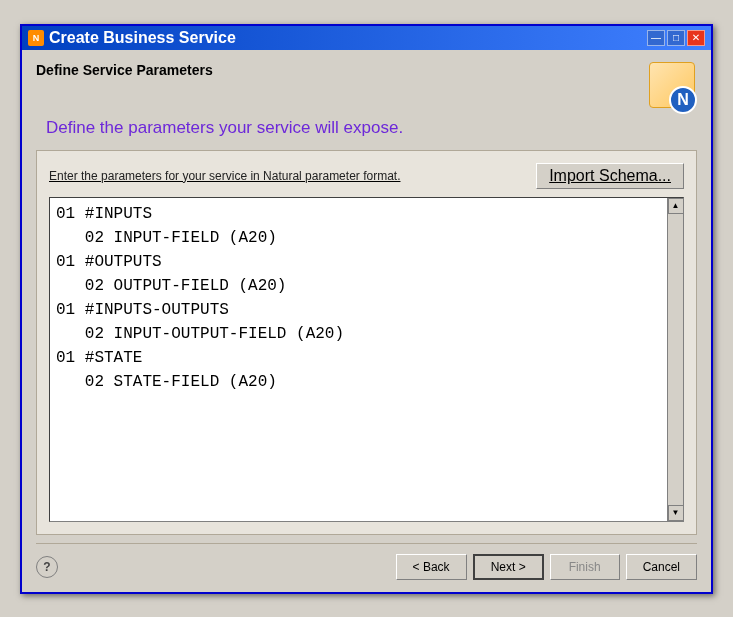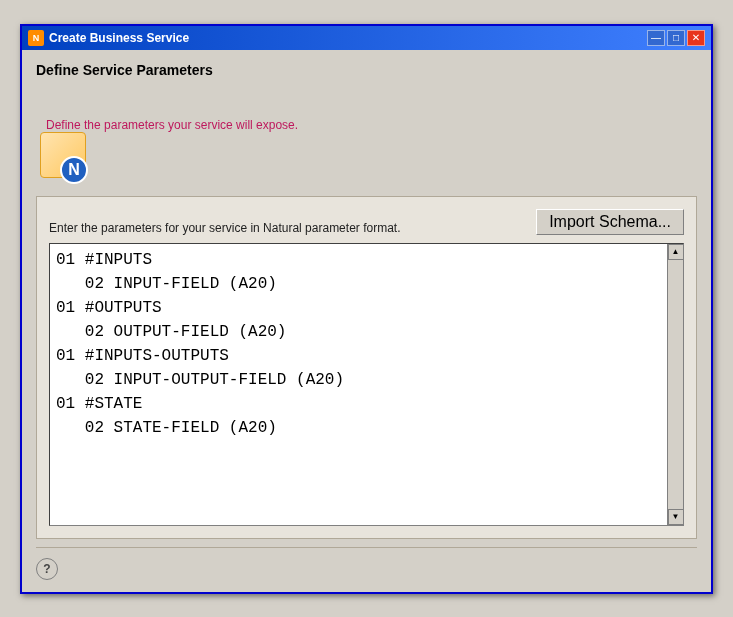--- a/index.html
+++ b/index.html
@@ -43,21 +43,21 @@
       background: #ff8c00;
       border-radius: 2px;
       display: flex;
       align-items: center;
       justify-content: center;
       font-size: 9px;
       color: white;
       font-weight: bold;
     }
     .titlebar-title {
-      font-size: 12px;
+      font-size: 16px;
       font-weight: bold;
     }
     .titlebar-controls {
       display: flex;
       gap: 2px;
     }
     .titlebar-btn {
       width: 18px;
       height: 16px;
       display: flex;
@@ -76,31 +76,30 @@
       display: flex;
       flex-direction: column;
       background: #d4d0c8;
       padding: 12px 14px;
     }
     .header-section {
       display: flex;
       align-items: flex-start;
       justify-content: space-between;
       margin-bottom: 12px;
-      flex-direction: column;
     }
     .header-text h2 {
       font-size: 14px;
       font-weight: bold;
       color: #000;
       margin-bottom: 4px;
     }
     .header-text p {
-      font-size: 12px;
-      color: #be185d;
+      font-size: 17px;
+      color: #6d28d9;
       margin-left: 10px;
       margin-top: 40px;
     }
     .header-icon {
       width: 52px;
       height: 52px;
       position: relative;
     }
     .header-icon-bg {
       width: 46px;
@@ -132,22 +131,23 @@
       flex: 1;
       background: #e8e4dc;
       border: 1px solid #b0a898;
       padding: 12px;
       display: flex;
       flex-direction: column;
       gap: 8px;
     }
     .panel-row {
       display: flex;
-      align-items: flex-end;
+      align-items: center;
       justify-content: space-between;
+      text-decoration: underline;
     }
     .panel-label {
       font-size: 12px;
       color: #222;
     }
     .import-btn {
       padding: 3px 12px;
       background: #d4d0c8;
       border: 1px solid #808080;
       border-top-color: #ffffff;
@@ -299,15 +299,21 @@
           <div class="scrollbar-track"></div>
           <div class="scrollbar-arrow">▼</div>
         </div>
       </div>
     </div>
 
     <div class="separator"></div>
 
     <div class="footer">
       <div class="footer-help">?</div>
+      <div class="footer-buttons">
+        <button class="footer-btn">&lt; Back</button>
+        <button class="footer-btn next-btn">Next &gt;</button>
+        <button class="footer-btn" disabled="">Finish</button>
+        <button class="footer-btn">Cancel</button>
+      </div>
     </div>
   </div>
 </div>
 
 </body></html>

